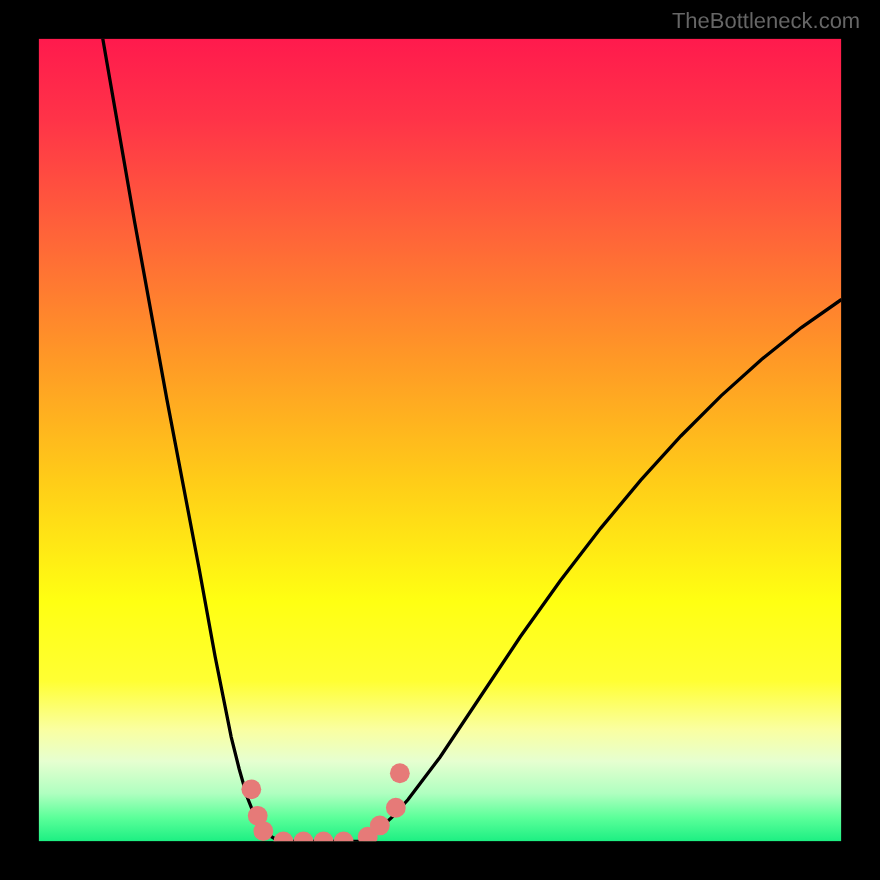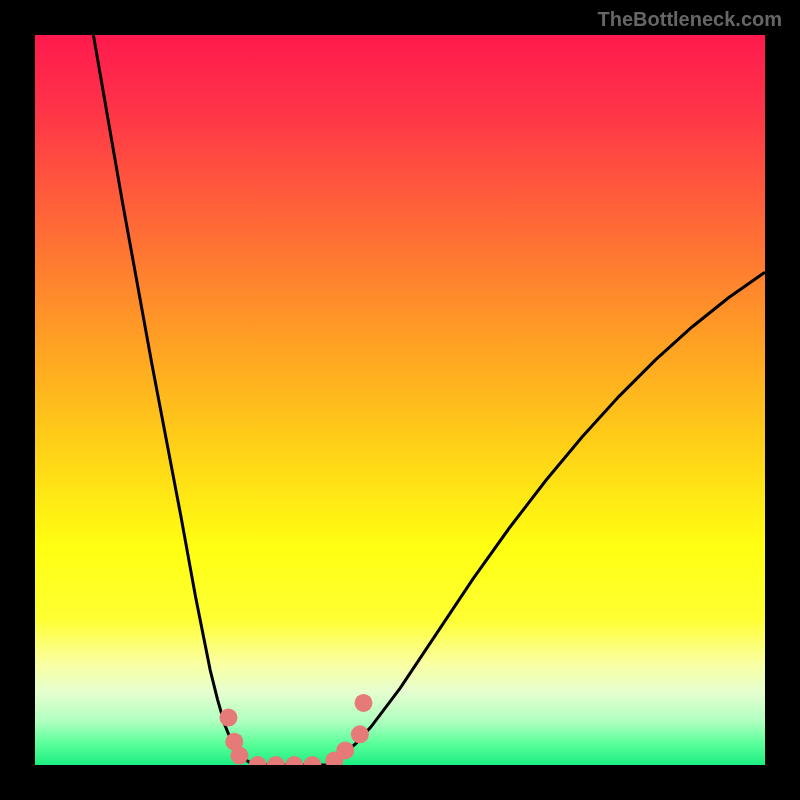--- a/index.html
+++ b/index.html
@@ -1,17 +1,17 @@
 <!DOCTYPE html>
 <html><head>
 <meta charset="utf-8">
 <style>
   * { margin: 0; padding: 0; box-sizing: border-box; }
   body { width: 800px; height: 800px; background: #000; position: relative; font-family: Arial, sans-serif; }
-  .watermark { position: absolute; top: 8px; right: 18px; color: #666; font-size: 20px; font-weight: 700; z-index: 10; }
+  .watermark { position: absolute; top: 8px; right: 18px; color: #666; font-size: 20px; font-weight: 400; z-index: 10; }
   .frame { position: absolute; top: 0; left: 0; width: 800px; height: 800px; background: #000; }
   .plot-area { position: absolute; top: 35px; left: 35px; width: 730px; height: 730px; overflow: hidden; }
   .gradient-bg { position: absolute; top: 0; left: 0; width: 100%; height: 100%; }
   .curves { position: absolute; top: 0; left: 0; width: 100%; height: 100%; }
   .markers { position: absolute; top: 0; left: 0; width: 100%; height: 100%; }
 </style>
 </head>
 <body>
 
 <div class="frame">

